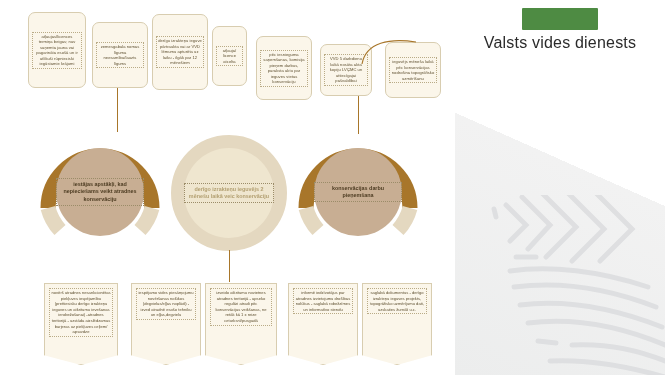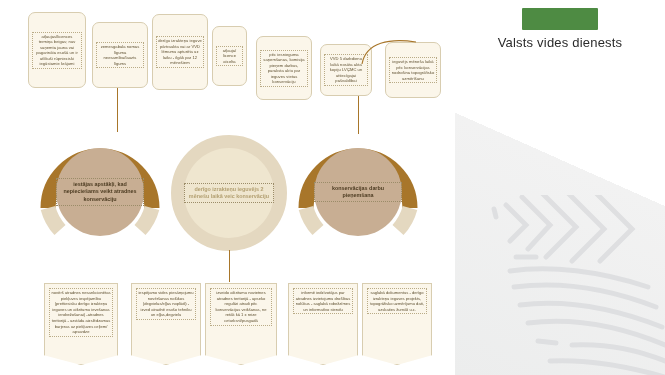--- a/index.html
+++ b/index.html
@@ -29,21 +29,21 @@
     opacity:.85;
   }
   #logo-wrap{
     position:absolute;left:0;top:8px;width:210px;text-align:center;
   }
   #logo-mark{
     width:76px;height:22px;background:#4e8b43;margin:0 auto 6px auto;
     display:block;border-radius:1px;
   }
   #logo-text{
-    font-size:13px;color:#2b2b2b;line-height:14px;letter-spacing:.2px;
+    font-size:16px;color:#2b2b2b;line-height:14px;letter-spacing:.2px;
   }
 
   
   .node{
     position:absolute;
     background:#fbf6ea;
     border:1px solid #d8cdb0;
     border-radius:7px;
     box-sizing:border-box;
     display:flex;align-items:center;justify-content:center;

